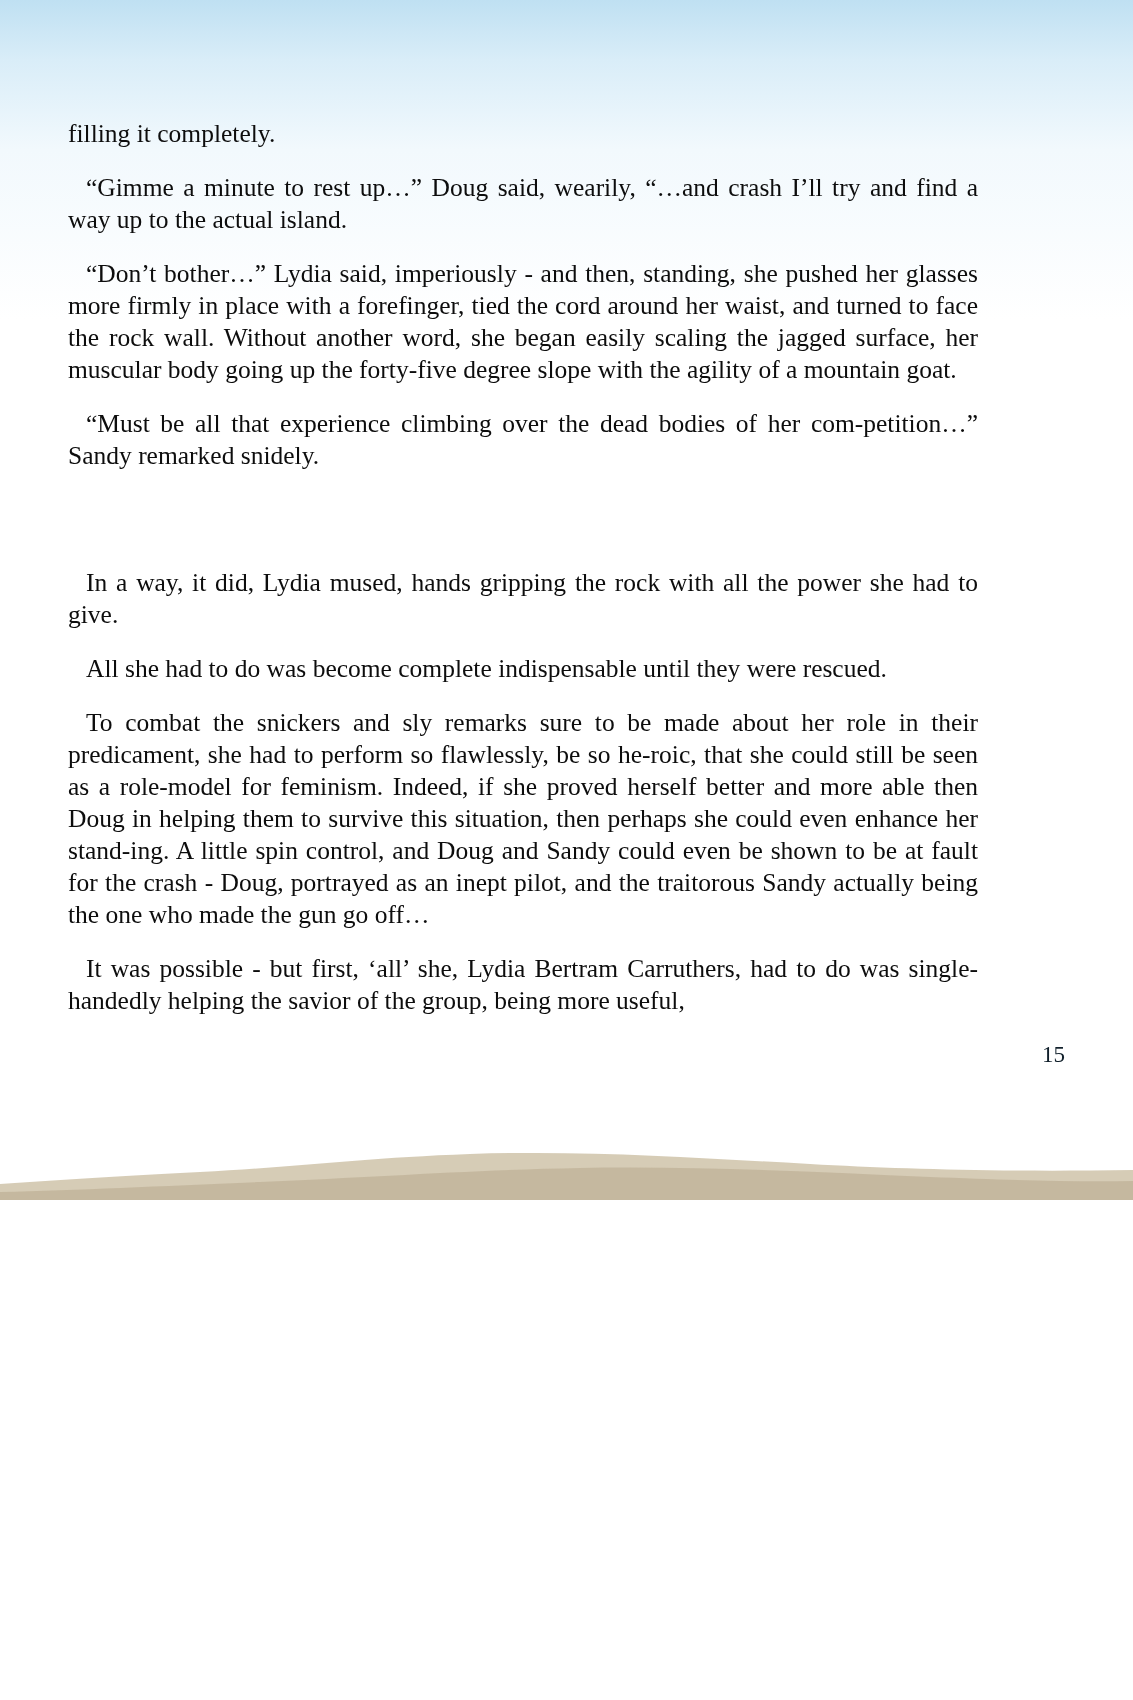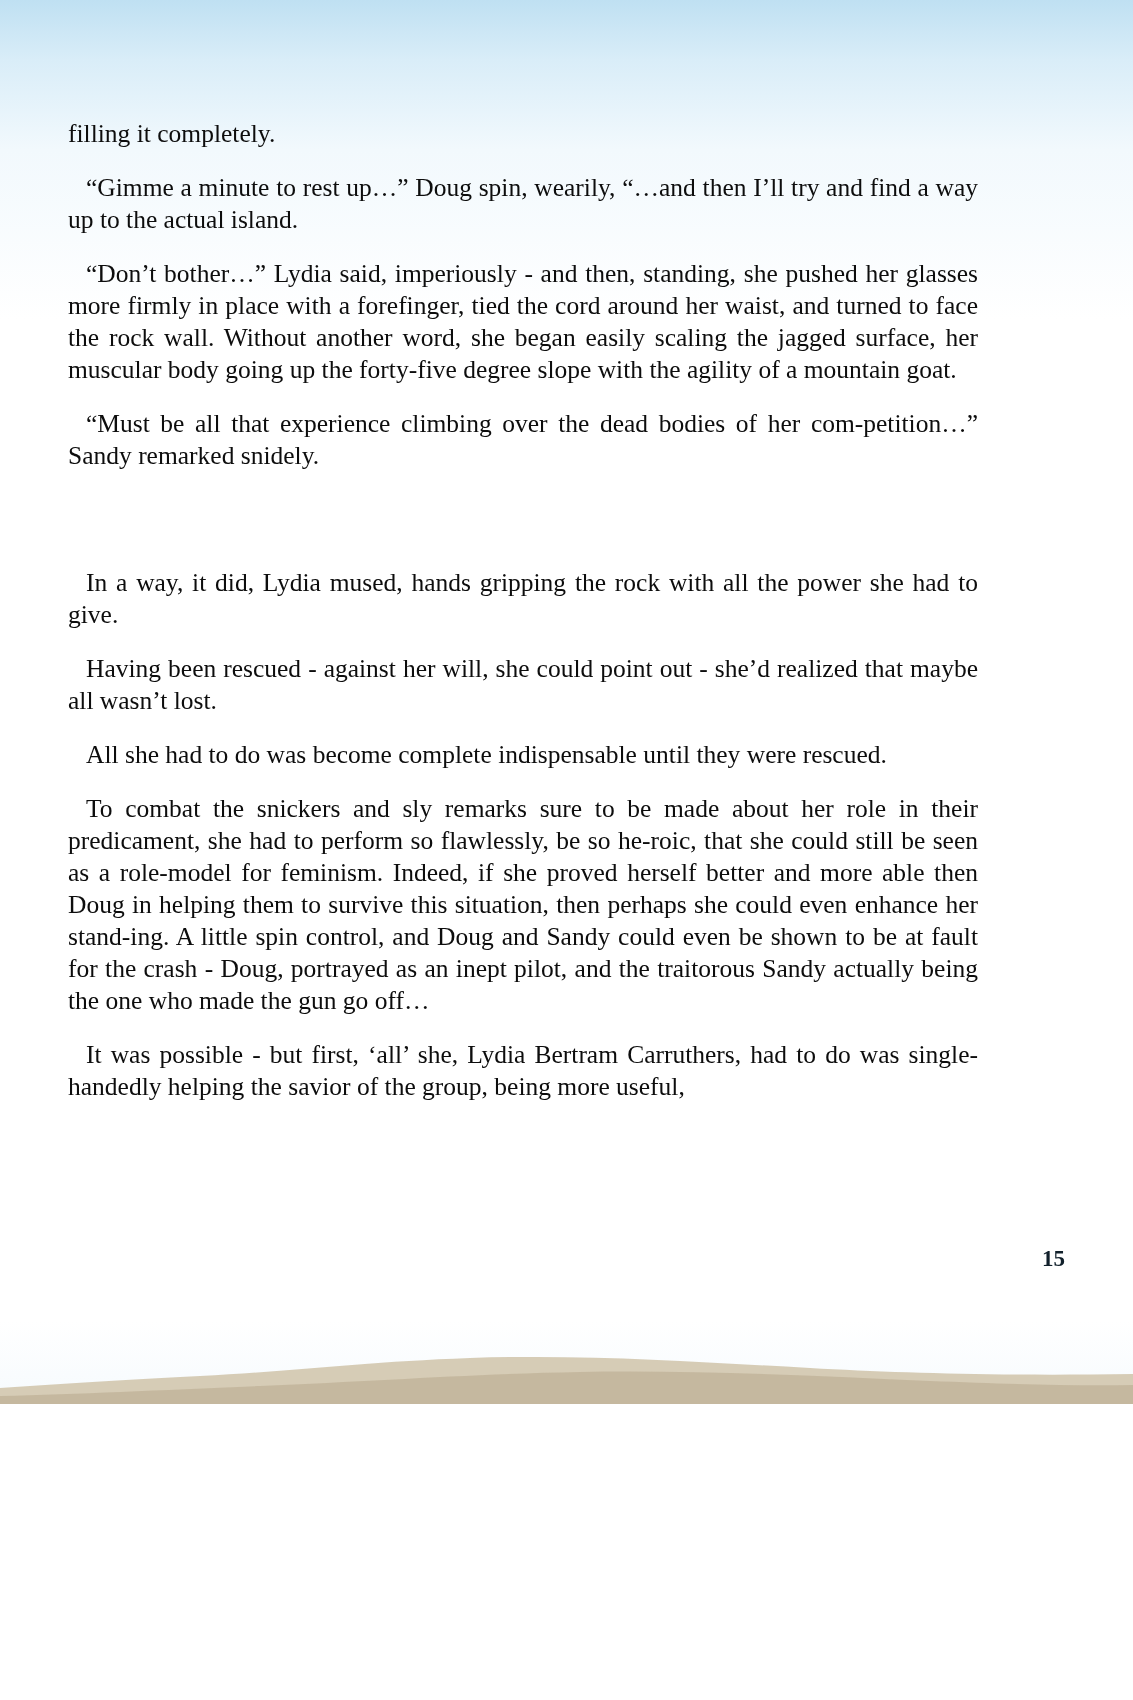--- a/index.html
+++ b/index.html
@@ -10,21 +10,21 @@
     width: 1133px;
     height: 1700px;
     font-family: "Liberation Serif", serif;
     background: #ffffff;
     overflow: hidden;
   }
 
   .page {
     position: relative;
     width: 1133px;
-    height: 1404px;
+    height: 1200px;
     background: linear-gradient(to bottom,
         #bfe0f2 0px,
         #d9edf8 60px,
         #f2f9fd 150px,
         #ffffff 320px,
         #ffffff 1320px,
         #f3f9fd 1430px,
         #dcf0fa 1520px,
         #c4e4f4 1640px,
         #b6dcf0 1700px);
@@ -68,41 +68,40 @@
     margin-bottom: 95px;
   }
 
   
 
   .page-number {
     position: absolute;
     right: 68px;
     bottom: 132px;
     font-size: 23px;
-    font-weight: bold;
+    font-weight: normal;
     color: #11202b;
     font-family: "Liberation Serif", serif;
   }
 </style>
 </head>
 <body>
 
 <div class="page">
 
   <svg class="shore" viewBox="0 0 1133 120" preserveAspectRatio="none">
     <path d="M0,120 L0,104 C60,100 120,96 200,92 C300,87 360,78 470,74 C590,70 700,78 810,84 C900,89 1000,92 1133,90 L1133,120 Z" fill="#d4c9b2" opacity="0.95"></path>
     <path d="M0,120 L0,112 C80,110 160,106 260,102 C380,97 470,90 580,88 C700,86 820,92 930,97 C1010,100 1070,102 1133,101 L1133,120 Z" fill="#c3b69c" opacity="0.9"></path>
   </svg>
 
   <div class="content">
     <p class="para noindent">filling it completely.</p>
-    <p class="para">“Gimme a minute to rest up…” Doug spin, wearily,  “…and then I’ll try and find a way up to the actual island.</p>
+    <p class="para">“Gimme a minute to rest up…” Doug said, wearily,  “…and crash I’ll try and find a way up to the actual island.</p>
     <p class="para">“Don’t bother…” Lydia said, imperiously - and then, standing, she pushed her glasses more firmly in place with a forefinger, tied the cord around her waist, and turned to face the rock wall. Without another word, she began easily scaling the jagged surface, her muscular body going up the forty-five degree slope with the agility of a mountain goat.</p>
     <p class="para gap-after">“Must be all that experience climbing over the dead bodies of her com-petition…” Sandy remarked snidely.</p>
     <p class="para">In a way, it did, Lydia mused, hands gripping the rock with all the power she had to give.</p>
-    <p class="para">Having been rescued - against her will, she could point out - she’d realized that maybe all wasn’t lost.</p>
     <p class="para">All she had to do was become complete indispensable until they were rescued.</p>
     <p class="para">To combat the snickers and sly remarks sure to be made about her role in their predicament, she had to perform so flawlessly, be so he-roic, that she could still be seen as a role-model for feminism. Indeed, if she proved herself better and more able then Doug in helping them to survive this situation, then perhaps she could even enhance her stand-ing. A little spin control, and Doug and Sandy could even be shown to be at fault for the crash - Doug, portrayed as an inept pilot, and the traitorous Sandy actually being the one who made the gun go off…</p>
     <p class="para last">It was possible - but first, ‘all’ she, Lydia Bertram Carruthers, had to do was single-handedly helping the savior of the group, being more useful,</p>
   </div>
 
   <div class="page-number">15</div>
 </div>
 
 </body></html>

